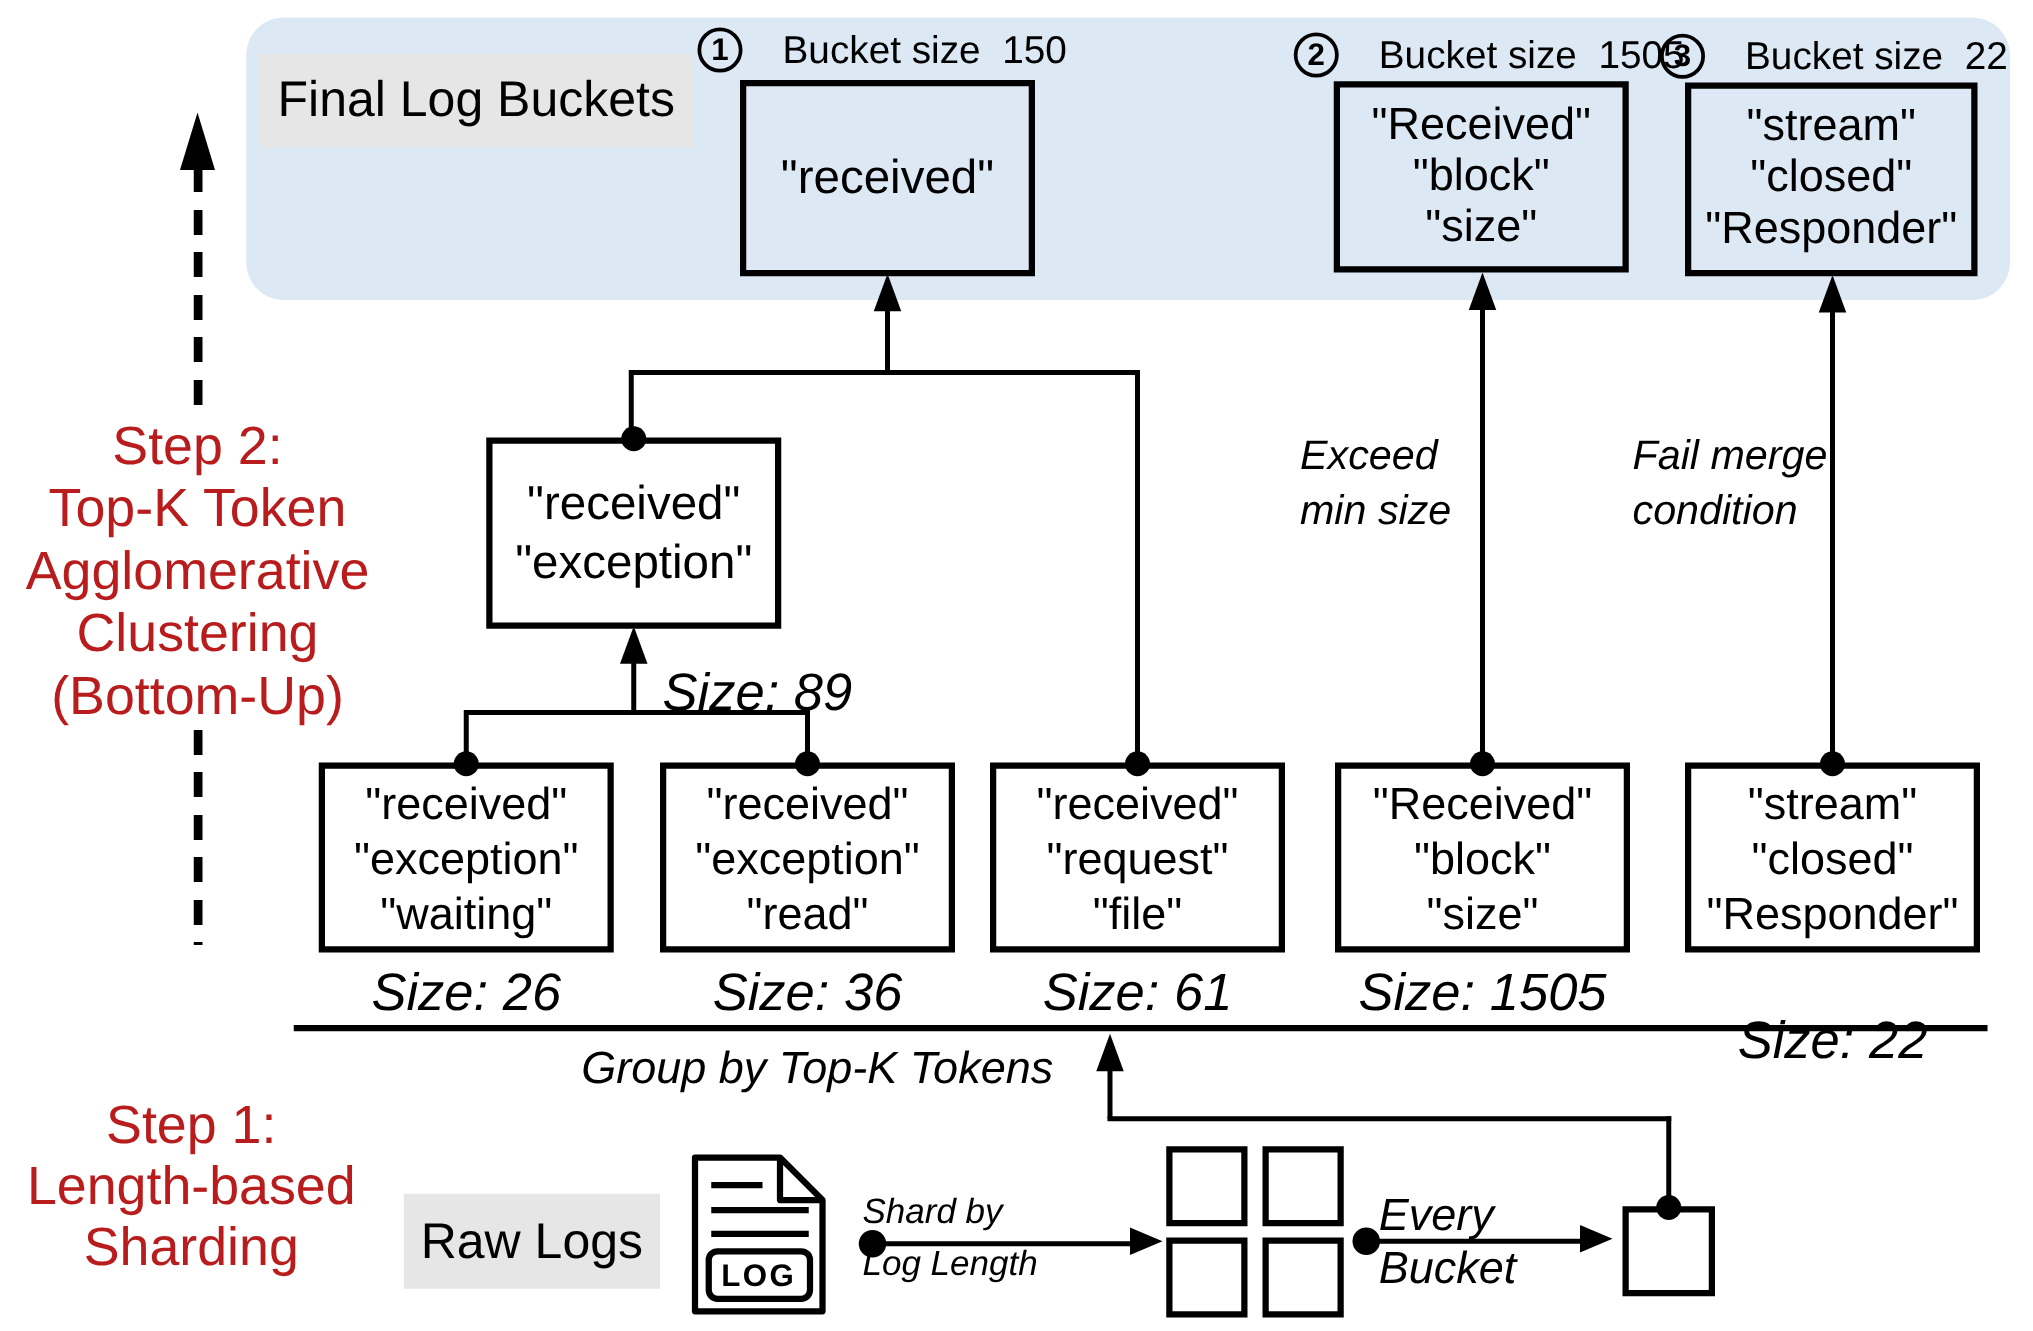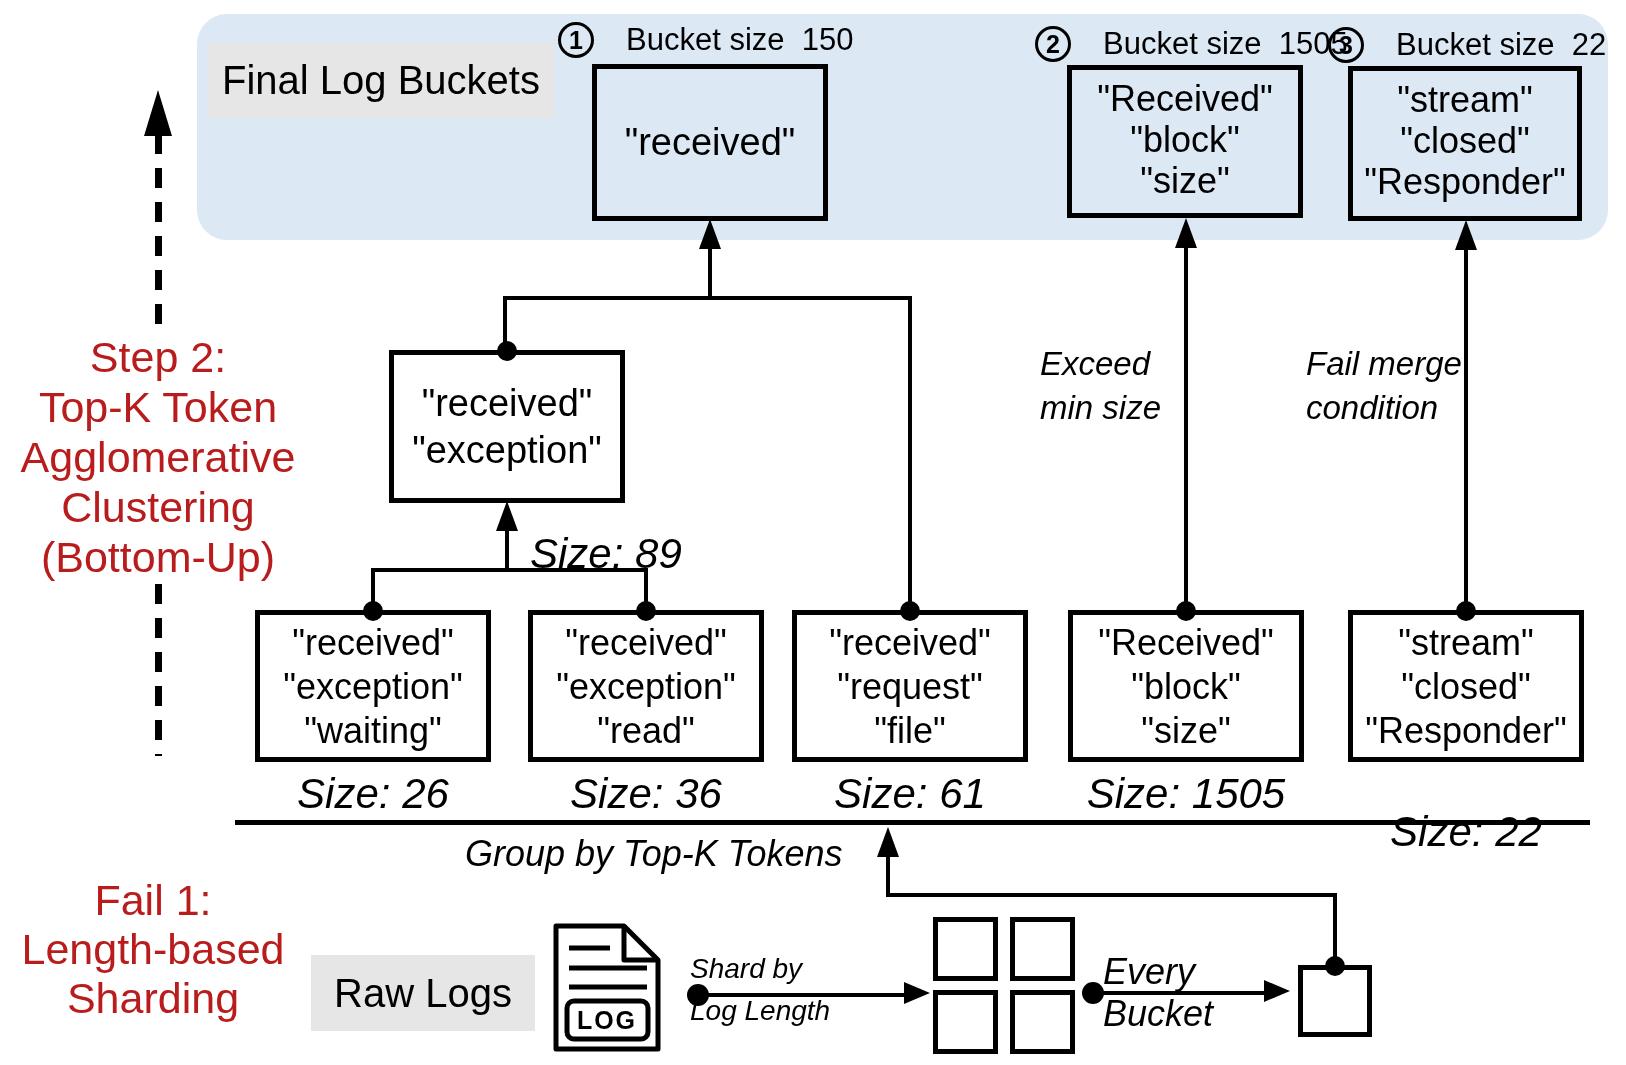--- a/index.html
+++ b/index.html
@@ -154,26 +154,26 @@
     <div>(Bottom-Up)</div>
   </div>
   <div class="abs" style="left:144px;top:90px;width:0;height:0;border-left:14px solid transparent;border-right:14px solid transparent;border-bottom:46px solid #000;"></div>
   <div class="abs dash" style="left:155px;top:134px;height:192px;"></div>
   <div class="abs dash" style="left:155px;top:584px;height:172px;"></div>
 
   <div class="abs" style="left:235px;top:820px;width:1355px;height:5px;background:#000;"></div>
   <div class="abs ital ctr" style="left:465px;top:833px;width:500px;font-size:36px;">Group by Top-K Tokens</div>
 
   <div class="abs steplab" style="left:5px;top:876px;width:296px;line-height:49px;">
-    <div>Fail 1:</div>
+    <div>Step 1:</div>
     <div>Length-based</div>
     <div>Sharding</div>
   </div>
 
-  <div class="abs graylab" style="left:311px;top:955px;width:224px;height:76px;text-align:right;">Raw Logs</div>
+  <div class="abs graylab" style="left:323px;top:955px;width:205px;height:76px;text-align:right;">Raw Logs</div>
 
   <svg class="abs" style="left:552px;top:922px;" width="110" height="131" viewBox="0 0 110 131">
     <path d="M4,4 H72 L106,38 V127 H4 Z" fill="#fff" stroke="#000" stroke-width="5" stroke-linejoin="round"></path>
     <path d="M72,4 V38 H106" fill="none" stroke="#000" stroke-width="5" stroke-linejoin="round"></path>
     <line x1="17" y1="26" x2="58" y2="26" stroke="#000" stroke-width="5"></line>
     <line x1="17" y1="46" x2="95" y2="46" stroke="#000" stroke-width="5"></line>
     <line x1="17" y1="65" x2="95" y2="65" stroke="#000" stroke-width="5"></line>
     <rect x="15" y="79" width="81" height="38" rx="7" fill="#fff" stroke="#000" stroke-width="5"></rect>
     <text x="55" y="107" text-anchor="middle" font-size="25" font-weight="600" letter-spacing="2" font-family="Liberation Sans, sans-serif">LOG</text>
   </svg>

